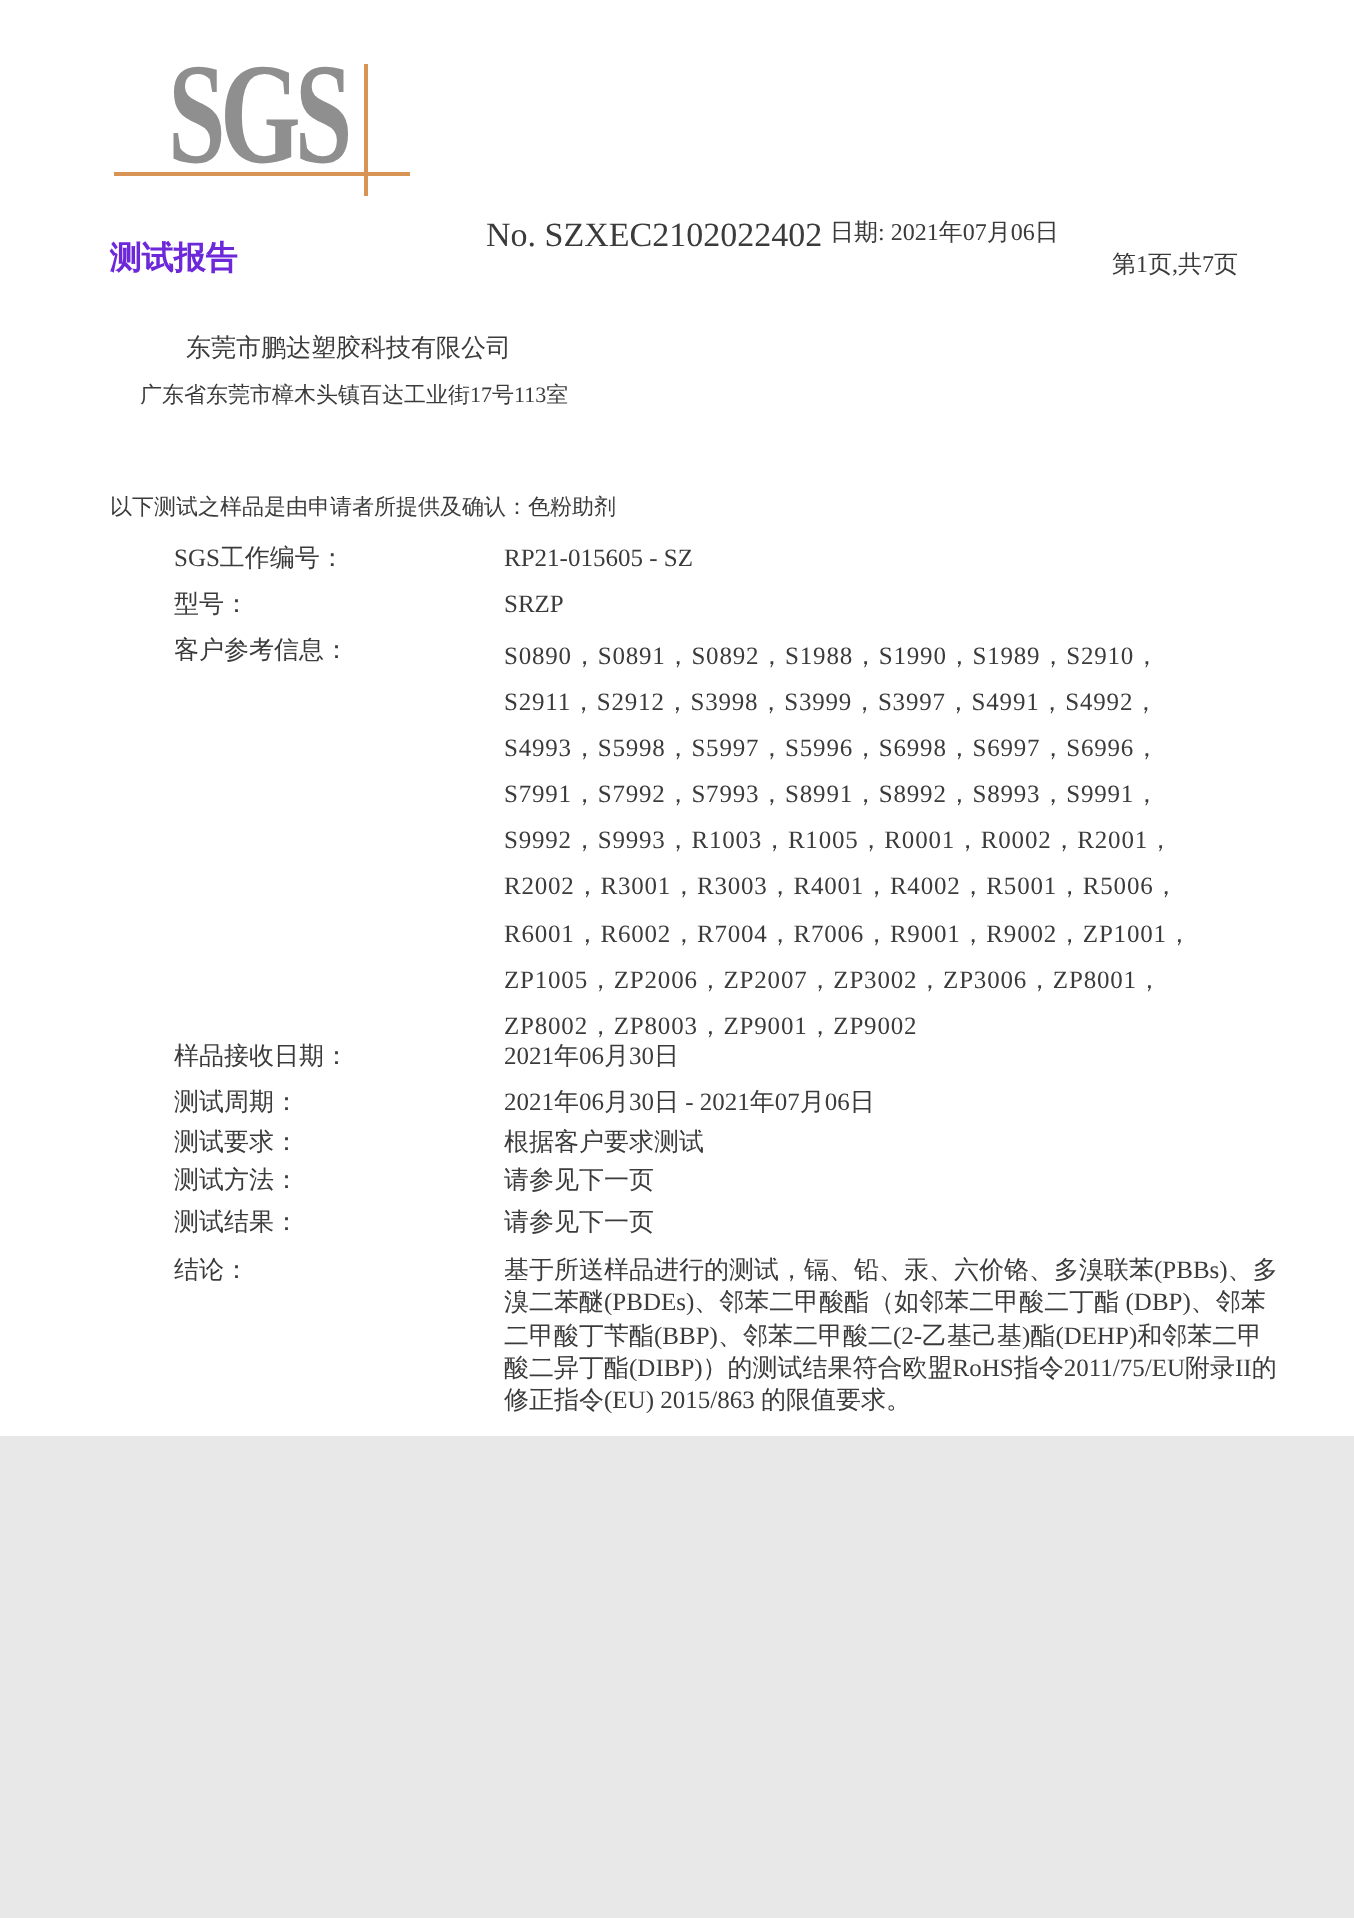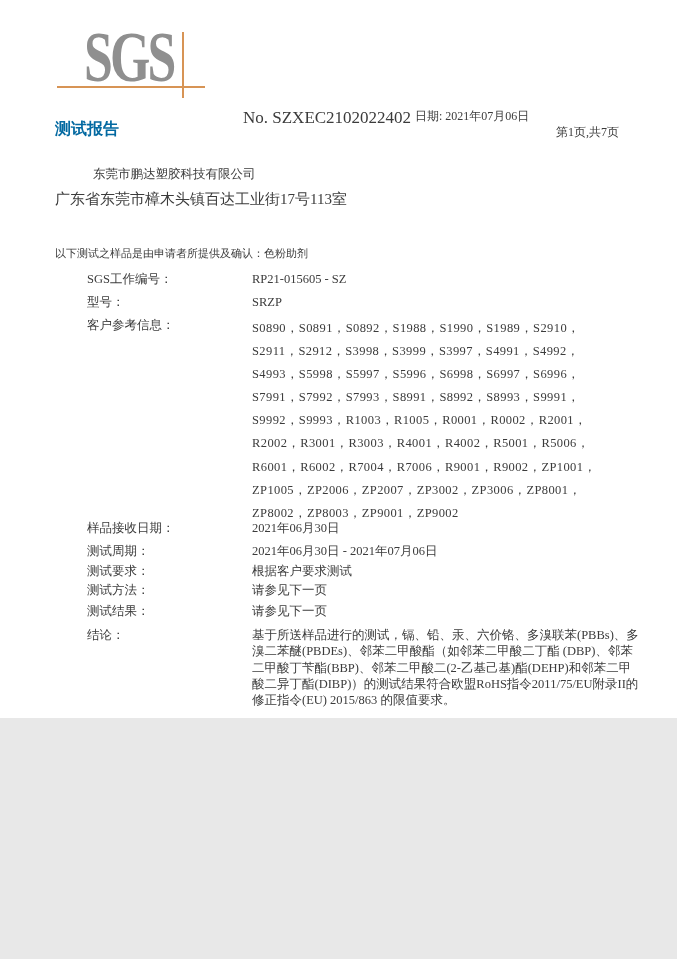--- a/index.html
+++ b/index.html
@@ -4,27 +4,27 @@
 <style>
   html,body{margin:0;padding:0;background:#e8e8e8;}
   .page{position:relative;width:677px;height:718px;background:#ffffff;margin:0 auto;
         font-family:Liberation Serif, serif;color:#3b3b3b;overflow:hidden;}
   
   .logo-text{position:absolute;left:84px;top:26px;font-size:72px;font-weight:bold;color:#8f8f8f;
              letter-spacing:-4px;transform:scaleX(0.72);transform-origin:left top;line-height:62px;}
   .cross-h{position:absolute;left:57px;top:86px;width:148px;height:2px;background:#d79455;}
   .cross-v{position:absolute;left:182px;top:32px;width:2px;height:66px;background:#d79455;}
   
-  .title{position:absolute;left:55px;top:119px;font-size:16px;font-weight:bold;color:#0369a1;}
+  .title{position:absolute;left:55px;top:119px;font-size:16px;font-weight:bold;color:#6d28d9;}
   .rep-no{position:absolute;left:243px;top:108px;font-size:17px;}
   .rep-date{position:absolute;left:415px;top:108px;font-size:12px;}
   .rep-page{position:absolute;left:556px;top:124px;font-size:12px;}
   
   .co-name{position:absolute;left:55px;top:166px;font-size:12.5px;margin-left:38px;}
-  .co-addr{position:absolute;left:55px;top:190px;font-size:15px;}
+  .co-addr{position:absolute;left:70px;top:190px;font-size:11px;}
   .sample-line{position:absolute;left:55px;top:246px;font-size:11px;}
   
   .row{position:absolute;left:55px;right:35px;display:flex;font-size:12.5px;line-height:16px;margin-left:32px;}
   .row .label{width:165px;flex:none;}
   .row .value{flex:1;}
   .ref-line{line-height:23.1px;letter-spacing:0.4px;}
   .conclusion-value{line-height:16.3px;text-align:left;width:422px;}
   
   .legal{position:absolute;left:180px;top:837px;width:492px;font-size:6.4px;line-height:7.35px;
          text-align:justify;color:#3f3f3f;}

